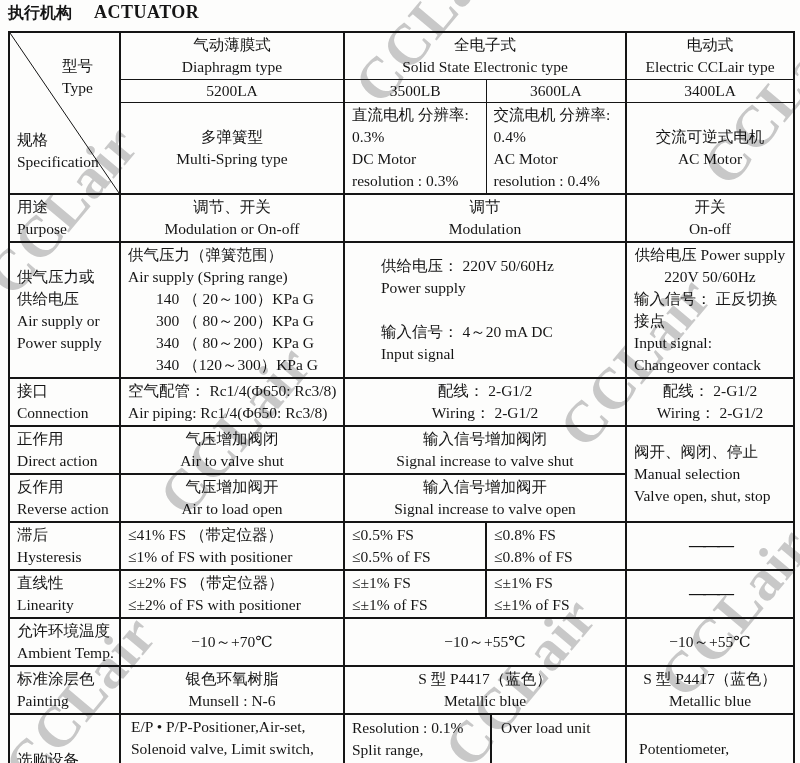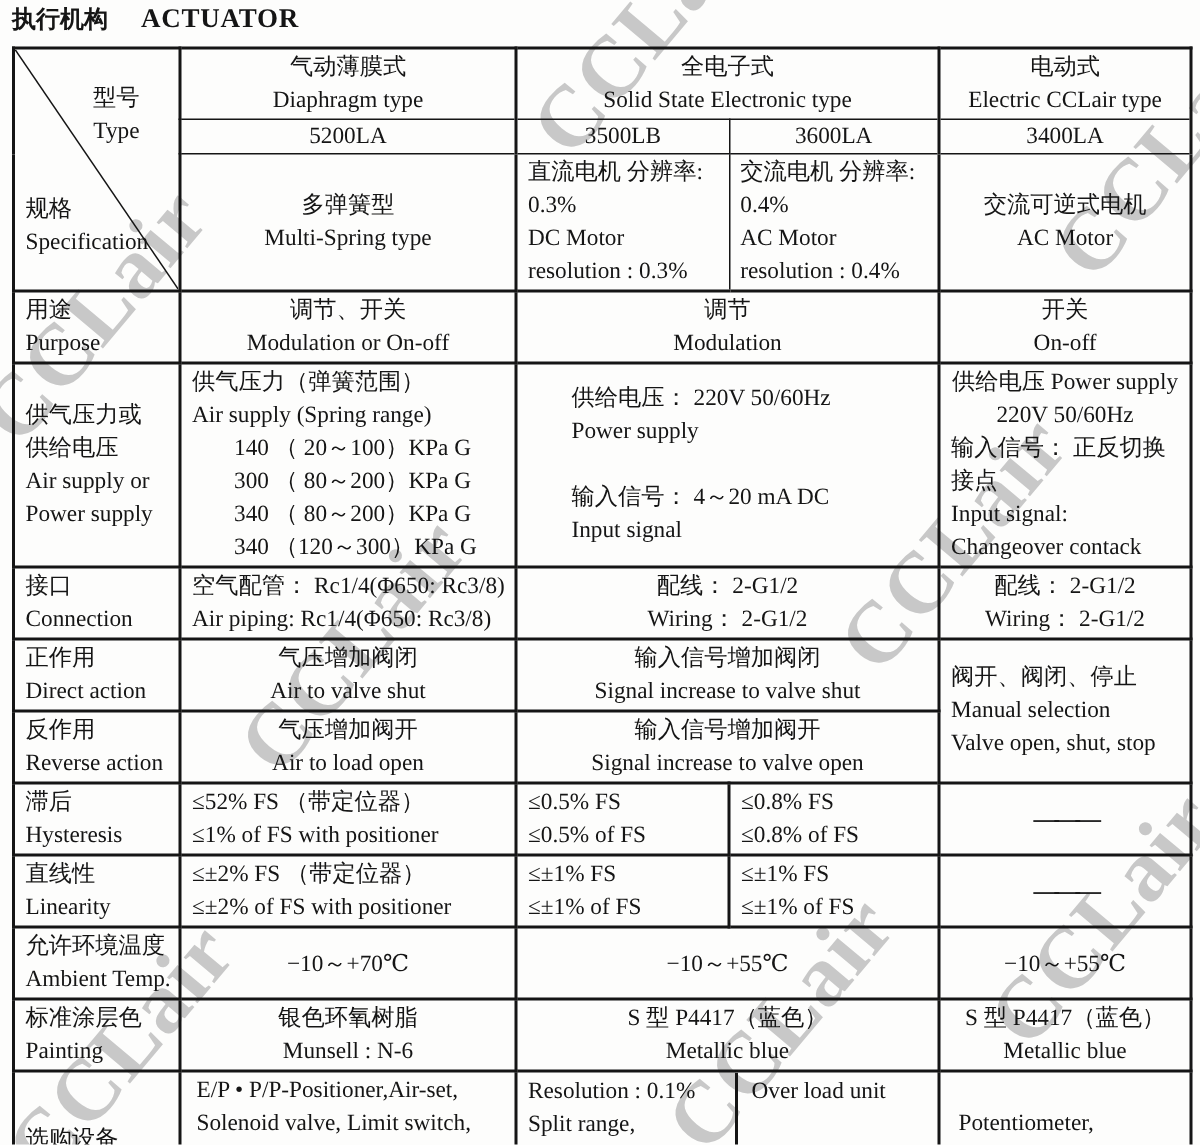--- a/index.html
+++ b/index.html
@@ -51,21 +51,21 @@
   .br1{border-right-width:1px;}
   .bl1{border-left-width:1px;}
   tr.r1{height:41px;} tr.r2{height:23px;font-family:Liberation Serif, serif;} tr.r3{height:69px;}
   tr.r4{height:41px;} tr.r5{height:132px;} tr.r6{height:44px;}
   tr.r7{height:44px;} tr.r8{height:44px;} tr.r9{height:45px;}
   tr.r10{height:44px;} tr.r11{height:44px;margin-top:45px;} tr.r12{height:44px;}
   tr.r13{height:114px;}
   
   .corner{position:relative;padding:0;}
   .corner svg{position:absolute;left:0;top:0;width:100%;height:100%;}
-  .corner-type{position:absolute;top:22px;left:52px;text-align:right;}
+  .corner-type{position:absolute;top:22px;left:52px;text-align:left;}
   .corner-spec{position:absolute;bottom:20px;left:7px;text-align:left;}
   
   .ranges{padding-left:28px;}
   .supply-solid{padding-left:36px;}
   .supply-elec-bottom{text-align:left;padding-left:3px;}
   
   .opt-mid{padding:0;vertical-align:top;}
   .opt-top{display:flex;height:64px;border-bottom:2px solid #151515;}
   .opt-a{width:136px;border-right:2px solid #151515;padding:2px 2px 0 7px;text-align:left;}
   .opt-b{flex:1;padding:2px 2px 0 9px;text-align:left;}
@@ -204,21 +204,21 @@
 Reverse action</td>
     <td class="ml">气压增加阀开
 Air to load open</td>
     <td class="ml" colspan="2">输入信号增加阀开
 Signal increase to valve open</td>
   </tr>
 
   <tr class="r9">
     <td class="ml left">滞后
 Hysteresis</td>
-    <td class="ml left">≤52% FS （带定位器）
+    <td class="ml left">≤41% FS （带定位器）
 ≤1% of FS with positioner</td>
     <td class="ml left">≤0.5% FS
 ≤0.5% of FS</td>
     <td class="ml left">≤0.8% FS
 ≤0.8% of FS</td>
     <td><span class="dash">———</span></td>
   </tr>
 
   <tr class="r10">
     <td class="ml left">直线性

